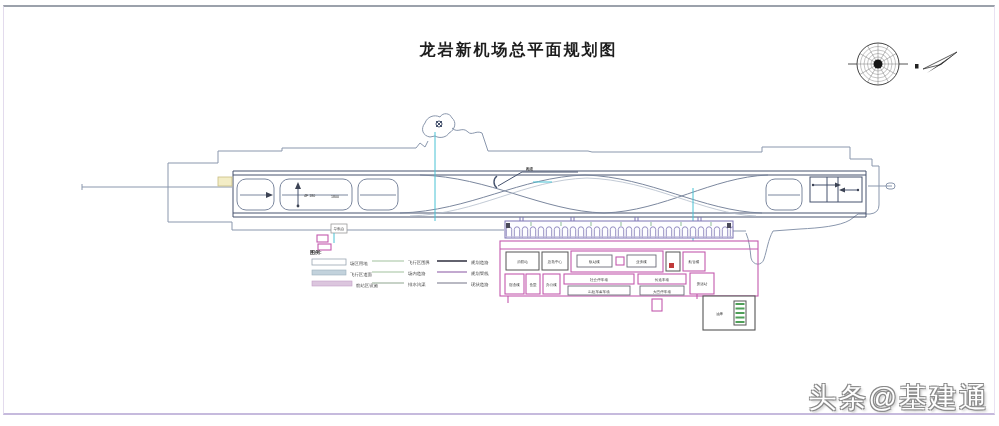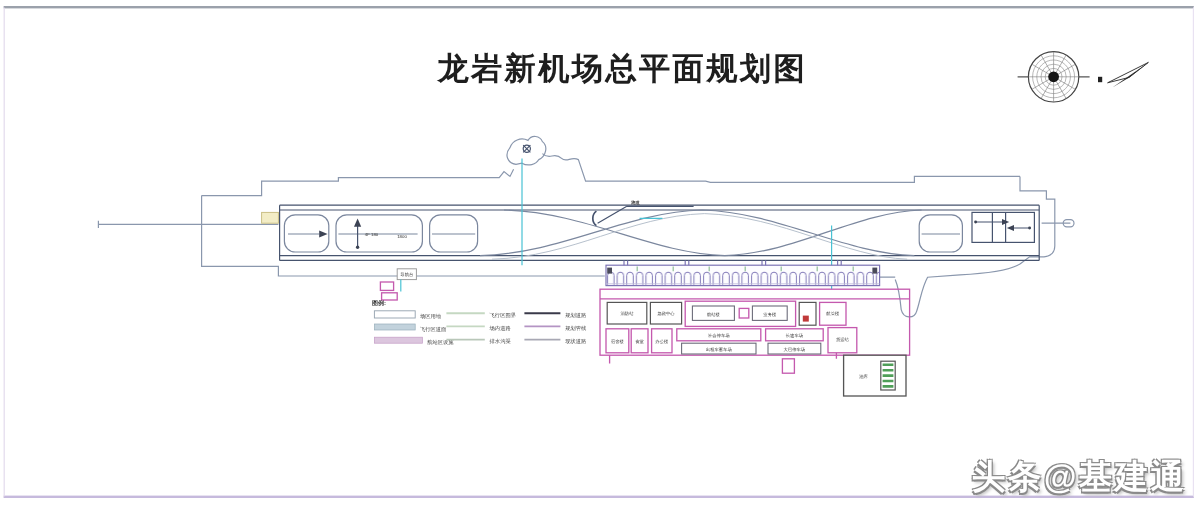--- a/index.html
+++ b/index.html
@@ -2,22 +2,22 @@
 <html><head>
 <meta charset="utf-8">
 <style>
   html,body{margin:0;padding:0;background:#fff;}
   .page{position:relative;width:999px;height:426px;background:#fff;overflow:hidden;
         font-family:"Liberation Sans",sans-serif;}
   .sheet{position:absolute;left:3px;right:4px;top:5px;bottom:11px;
          border-top:2px solid #9ba1ab;border-bottom:2px solid #c6badd;
          border-left:1px solid #e3dbed;border-right:1px solid #e9e2f2;}
   .title{position:absolute;top:40px;left:0;width:100%;text-align:center;text-indent:38px;
-         font-size:26px;font-weight:bold;letter-spacing:2px;color:#1e1e1e;}
-  .watermark{position:absolute;right:10px;bottom:9px;font-size:28px;font-weight:bold;
+         font-size:16px;font-weight:bold;letter-spacing:2px;color:#1e1e1e;}
+  .watermark{position:absolute;right:10px;bottom:9px;font-size:28px;font-weight:normal;
          letter-spacing:2px;color:#ffffff;
          text-shadow:-1px -1px 0 #8a8a8a,1px -1px 0 #8a8a8a,-1px 1px 0 #8a8a8a,
                      1px 1px 0 #8a8a8a,2px 2px 3px #b5b5b5;}
   svg{position:absolute;left:0;top:0;}
   .lb{fill:none;stroke:#8a97ad;stroke-width:1;}
   .ld{fill:none;stroke:#46536e;stroke-width:1;}
   .ld2{fill:#fff;stroke:#555;stroke-width:1;}
   .lgr{fill:#fff;stroke:#999;stroke-width:.8;}
   .lgr2{fill:#fff;stroke:#6a6a78;stroke-width:.9;}
   .lm{fill:#fff;stroke:#c459ae;stroke-width:1.1;}

